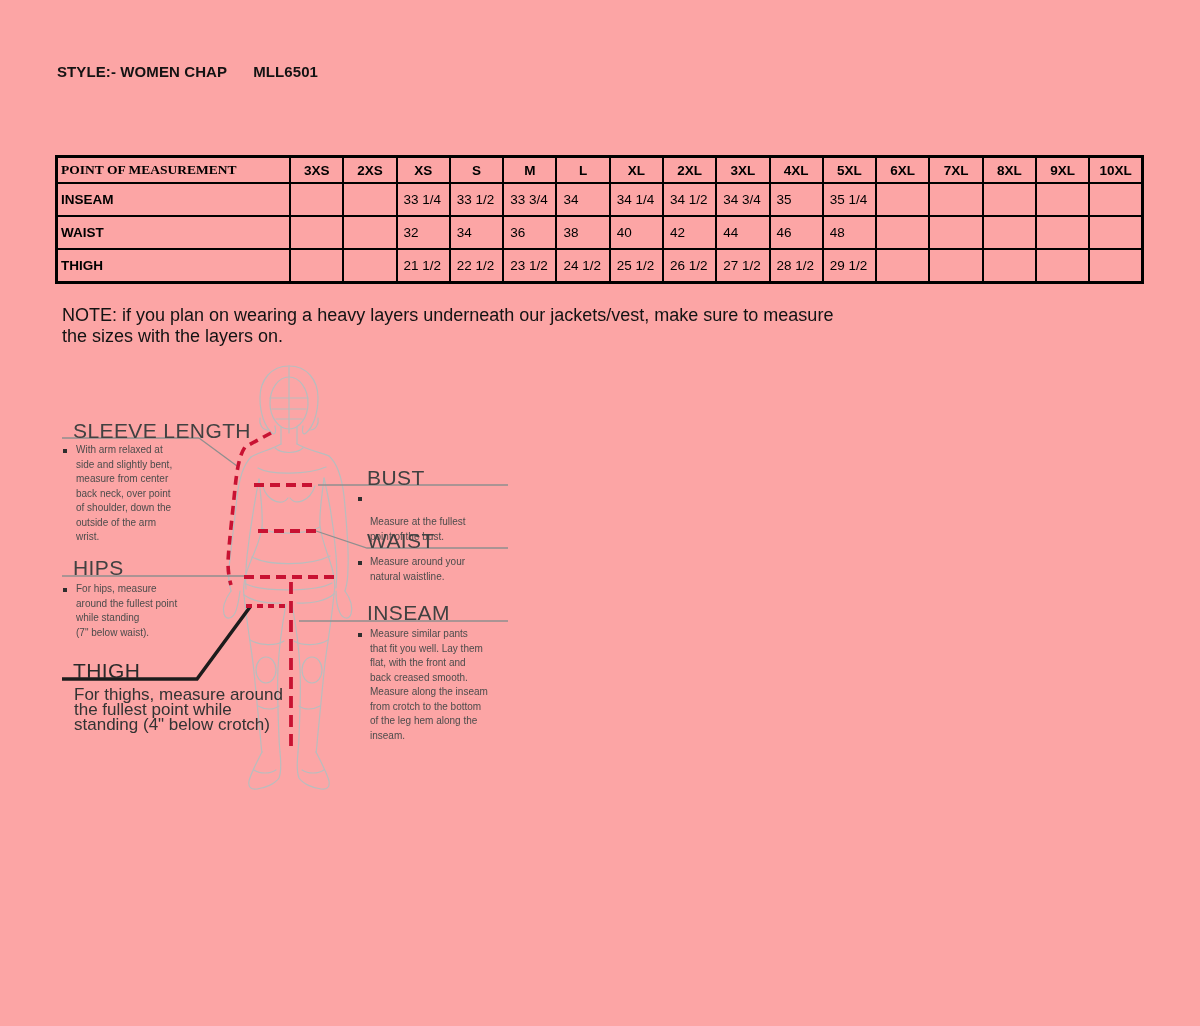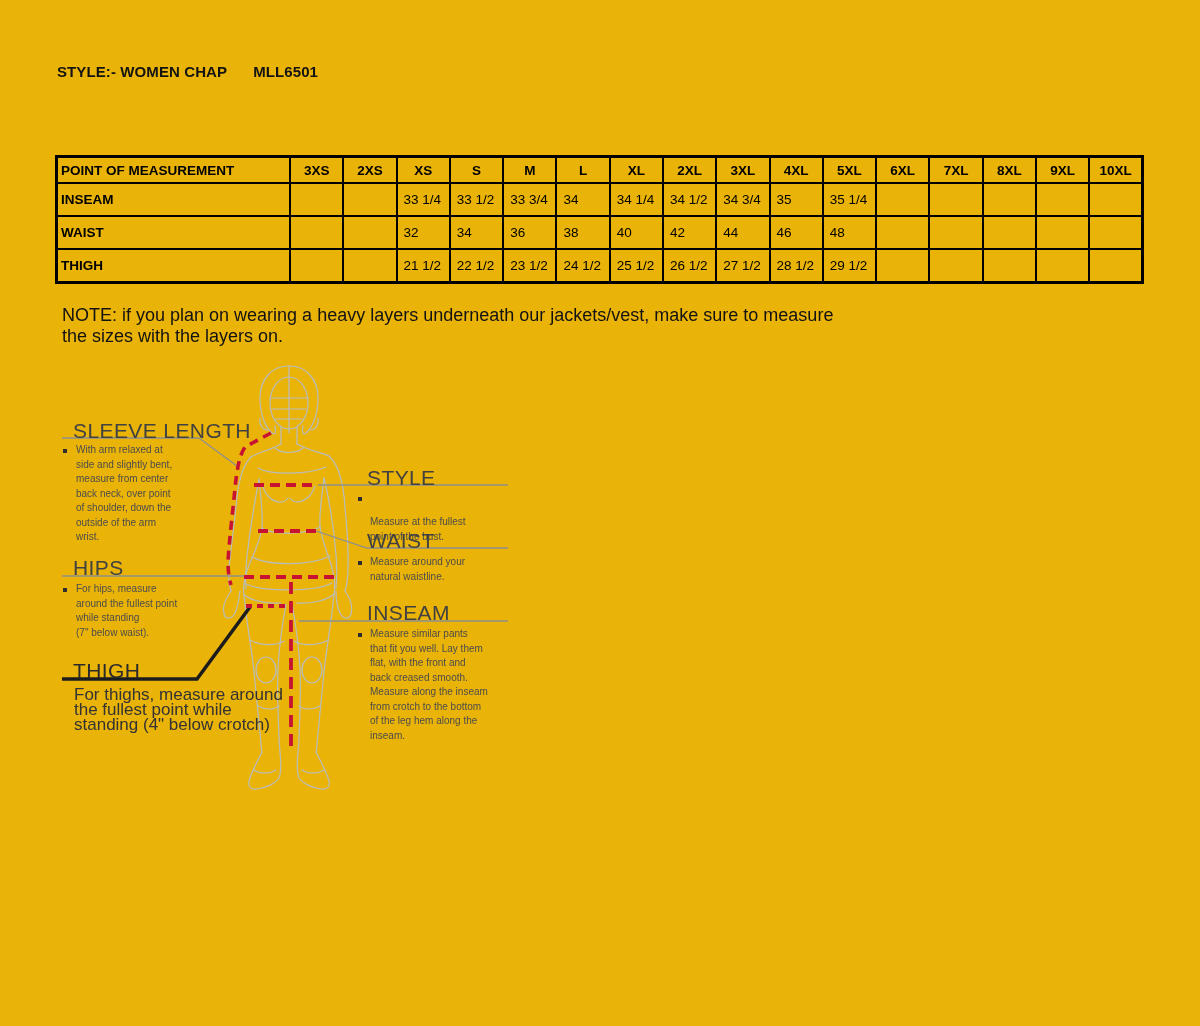--- a/index.html
+++ b/index.html
@@ -1,29 +1,29 @@
 <!DOCTYPE html>
 <html><head>
 <meta charset="utf-8">
 <style>
   html,body { margin:0; padding:0; background:#fff; }
   .page {
-    position:relative; width:1200px; height:1026px; background:#eab308;
+    position:relative; width:1200px; height:1026px; background:#fca5a5;
     font-family:"Liberation Sans", sans-serif; color:#000; overflow:hidden;
   }
   
   .title-row { position:absolute; left:57px; top:63px; font-size:15px; font-weight:bold; color:#131313; letter-spacing:0.1px; }
   .title-row .code { margin-left:26px; }
 
   
   .table-wrap { position:absolute; left:55px; top:155px; }
   table.size-chart { border-collapse:collapse; table-layout:fixed; width:1089px; border:3px solid #000; }
   table.size-chart th, table.size-chart td { border:2px solid #000; font-size:13.5px; overflow:hidden; white-space:nowrap; }
   table.size-chart thead th { height:24px; font-weight:bold; text-align:center; padding:0 2px; }
-  table.size-chart thead th.c-poml { width:226px; text-align:left; padding-left:3px; }
+  table.size-chart thead th.c-poml { width:226px; text-align:left; padding-left:3px;font-family:Liberation Serif, serif; }
   table.size-chart tbody td { height:31px; font-weight:normal; text-align:left; padding:0 0 0 6px; vertical-align:middle; }
   table.size-chart tbody td.row-label { font-weight:bold; padding-left:3px; font-size:13.5px; }
 
   
   .note { position:absolute; left:62px; top:305px; font-size:18px; font-weight:normal; color:#131313; width:800px; }
 
   
   .dg-heading { position:absolute; font-size:21px; color:#414141; letter-spacing:0.4px; }
   .dg-heading.dark { color:#2a2a2a; }
   .dg-text { position:absolute; font-size:10px; line-height:14.5px; color:#4c4c4c; white-space:pre-line; }
@@ -201,21 +201,21 @@
   <div class="dg-text" style="left:76px; top:582px;">For hips, measure
 around the fullest point
 while standing
 (7" below waist).</div>
 
   <div class="dg-heading dark" style="left:73px; top:659px;">THIGH</div>
   <div class="dg-text thigh" style="left:74px; top:687px;">For thighs, measure around
 the fullest point while
 standing (4" below crotch)</div>
 
-  <div class="dg-heading" style="left:367px; top:466px;">STYLE</div>
+  <div class="dg-heading" style="left:367px; top:466px;">BUST</div>
   <div class="bullet" style="left:358px; top:497px;"></div>
   <div class="dg-text" style="left:370px; top:491px;margin-top:24px;">Measure at the fullest
 point of the bust.</div>
 
   <div class="dg-heading" style="left:367px; top:529px;">WAIST</div>
   <div class="bullet" style="left:358px; top:561px;"></div>
   <div class="dg-text" style="left:370px; top:555px;">Measure around your
 natural waistline.</div>
 
   <div class="dg-heading" style="left:367px; top:601px;">INSEAM</div>

